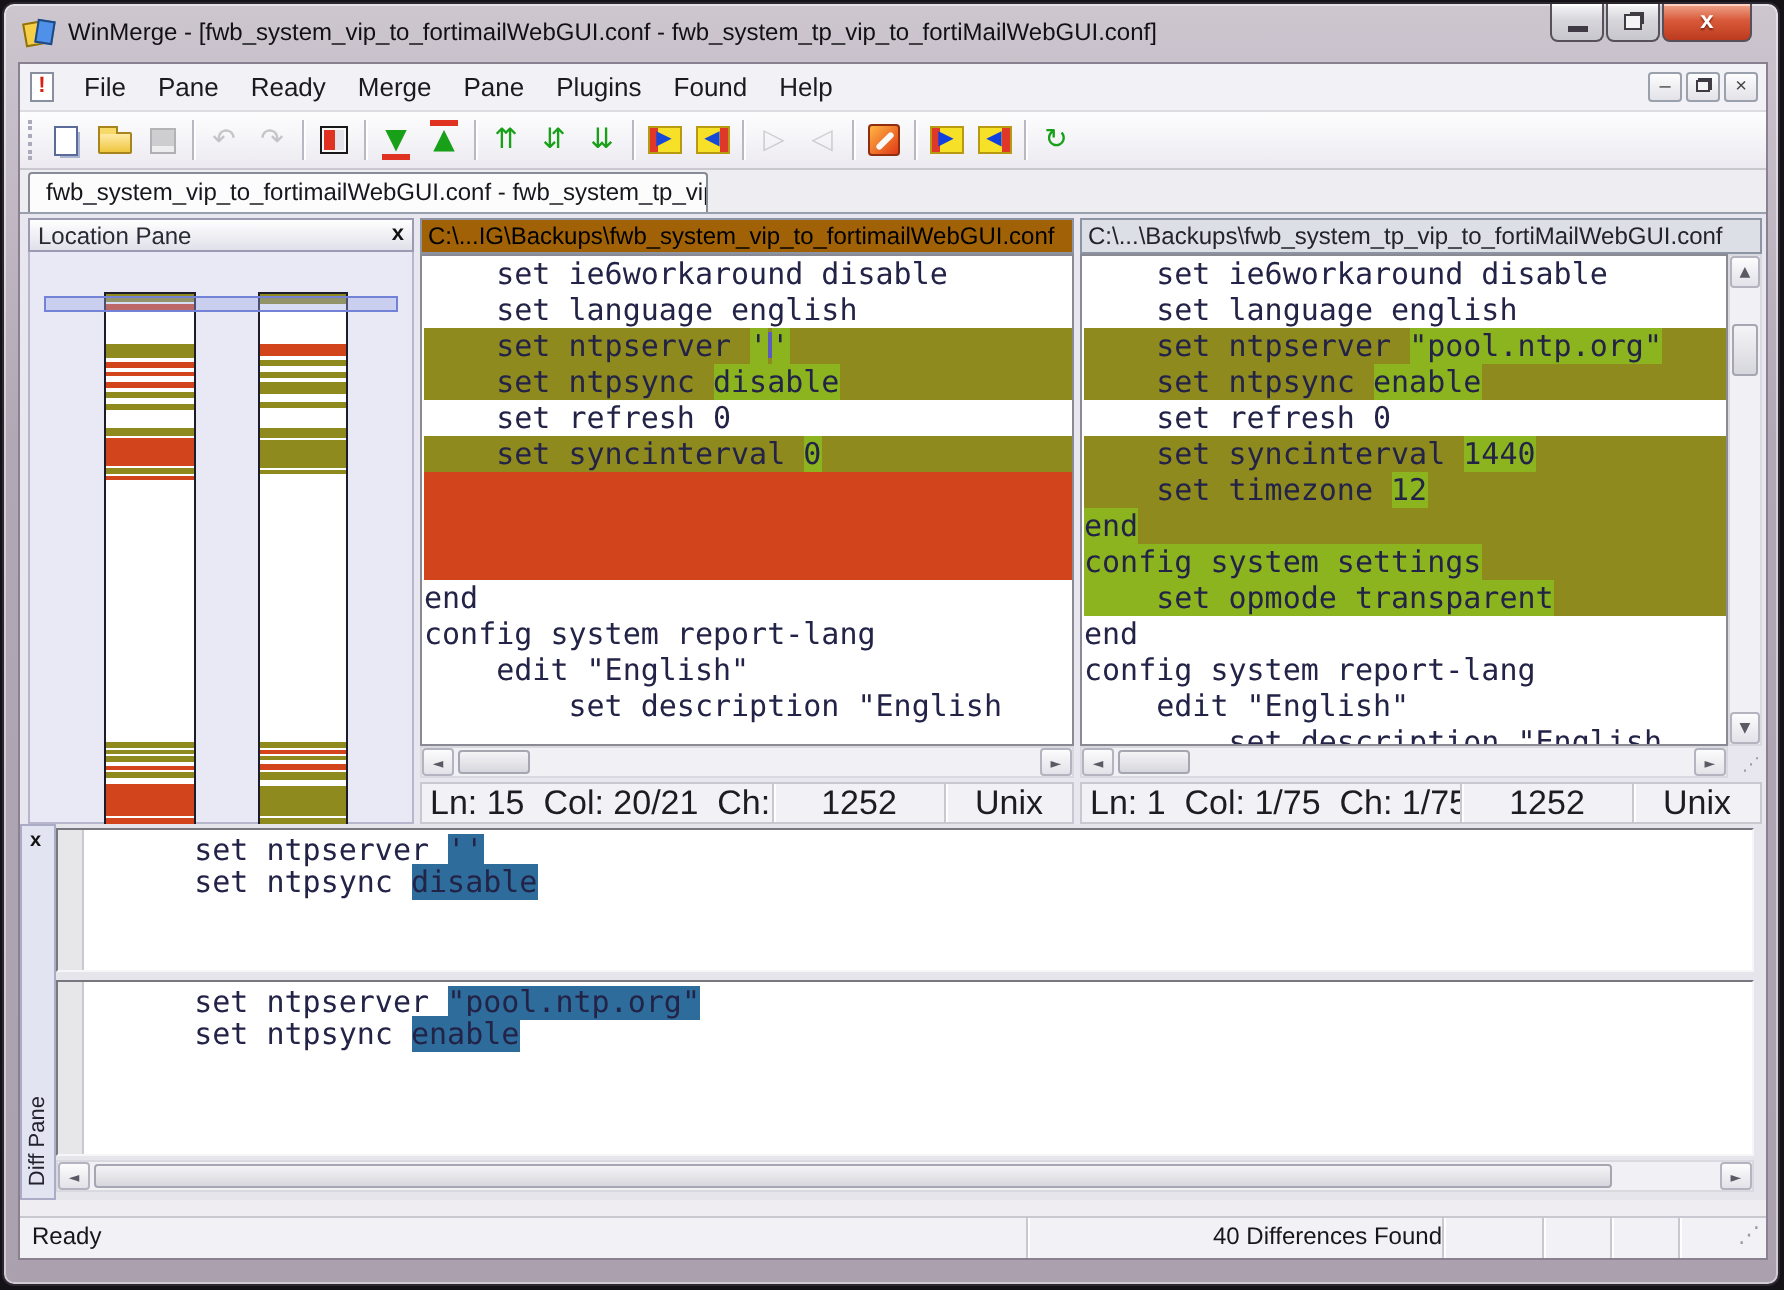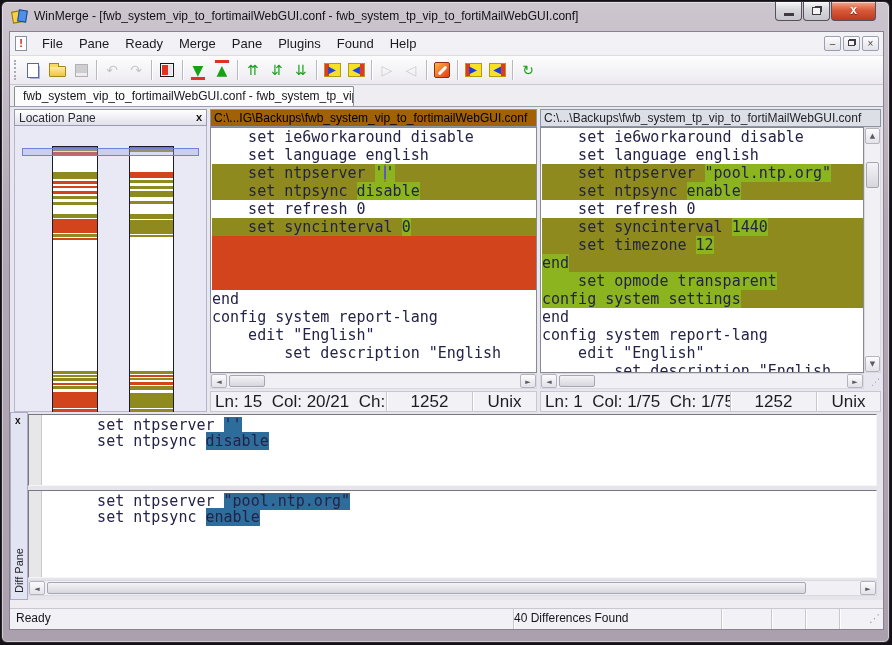--- a/index.html
+++ b/index.html
@@ -129,21 +129,21 @@
   .dp-lines{position:absolute;left:14px;right:0;top:2px;bottom:0;overflow:hidden;padding-left:18px;}
   .dp-line{height:16px;line-height:16px;font-family:"DejaVu Sans Mono",monospace;font-size:15px;color:#232348;white-space:pre;}
   .dp-word{background:#2e6d9b;}
   .dp-hscroll{left:0;right:4px;bottom:4px;}
 
   
   .statusbar{position:absolute;left:0;bottom:0;right:0;height:21px;background:#f2f1f5;border-top:1px solid #c9c8d0;
     display:flex;align-items:stretch;font-size:12px;color:#16161c;line-height:19px;}
   .sb-msg{flex:1;padding-left:6px;}
   .sb-cell{border-left:1px solid #c9c8d0;box-shadow:inset 1px 0 0 #fff;}
-  .sb-diffs{width:208px;text-align:left;}
+  .sb-diffs{width:208px;text-align:right;}
   .sb-c1{width:50px;} .sb-c2{width:34px;} .sb-c3{width:34px;}
   .sb-gripc{width:44px;text-align:right;padding-right:3px;color:#9a9aa6;font-size:11px;}
 </style>
 </head>
 <body>
 
 <div class="win">
   <div class="titlebar">
     <span class="app-icon">
         <i class="p1"></i>
@@ -344,22 +344,22 @@
         <div class="pane-head inactive">C:\...\Backups\fwb_system_tp_vip_to_fortiMailWebGUI.conf</div>
         <div class="code" id="right-code">
             <div class="code-line"><span>    set ie6workaround disable</span></div>
             <div class="code-line"><span>    set language english</span></div>
             <div class="code-line diff"><span>    set ntpserver </span><span class="word">"pool.ntp.org"</span></div>
             <div class="code-line diff"><span>    set ntpsync </span><span class="word">enable</span></div>
             <div class="code-line"><span>    set refresh 0</span></div>
             <div class="code-line diff"><span>    set syncinterval </span><span class="word">1440</span></div>
             <div class="code-line diff"><span>    set timezone </span><span class="word">12</span></div>
             <div class="code-line diff"><span class="word">end</span></div>
+            <div class="code-line diff"><span class="word">config system settings</span></div>
             <div class="code-line diff"><span class="word">    set opmode transparent</span></div>
-            <div class="code-line diff"><span class="word">config system settings</span></div>
             <div class="code-line"><span>end</span></div>
             <div class="code-line"><span>config system report-lang</span></div>
             <div class="code-line"><span>    edit "English"</span></div>
             <div class="code-line"><span>        set description "English</span></div>
           </div>
         <div class="vscroll">
           <span class="sb-btn up">▲</span>
           <span class="sb-thumb" style="top:34px;height:26px;"></span>
           <span class="sb-btn dn">▼</span>
         </div>

